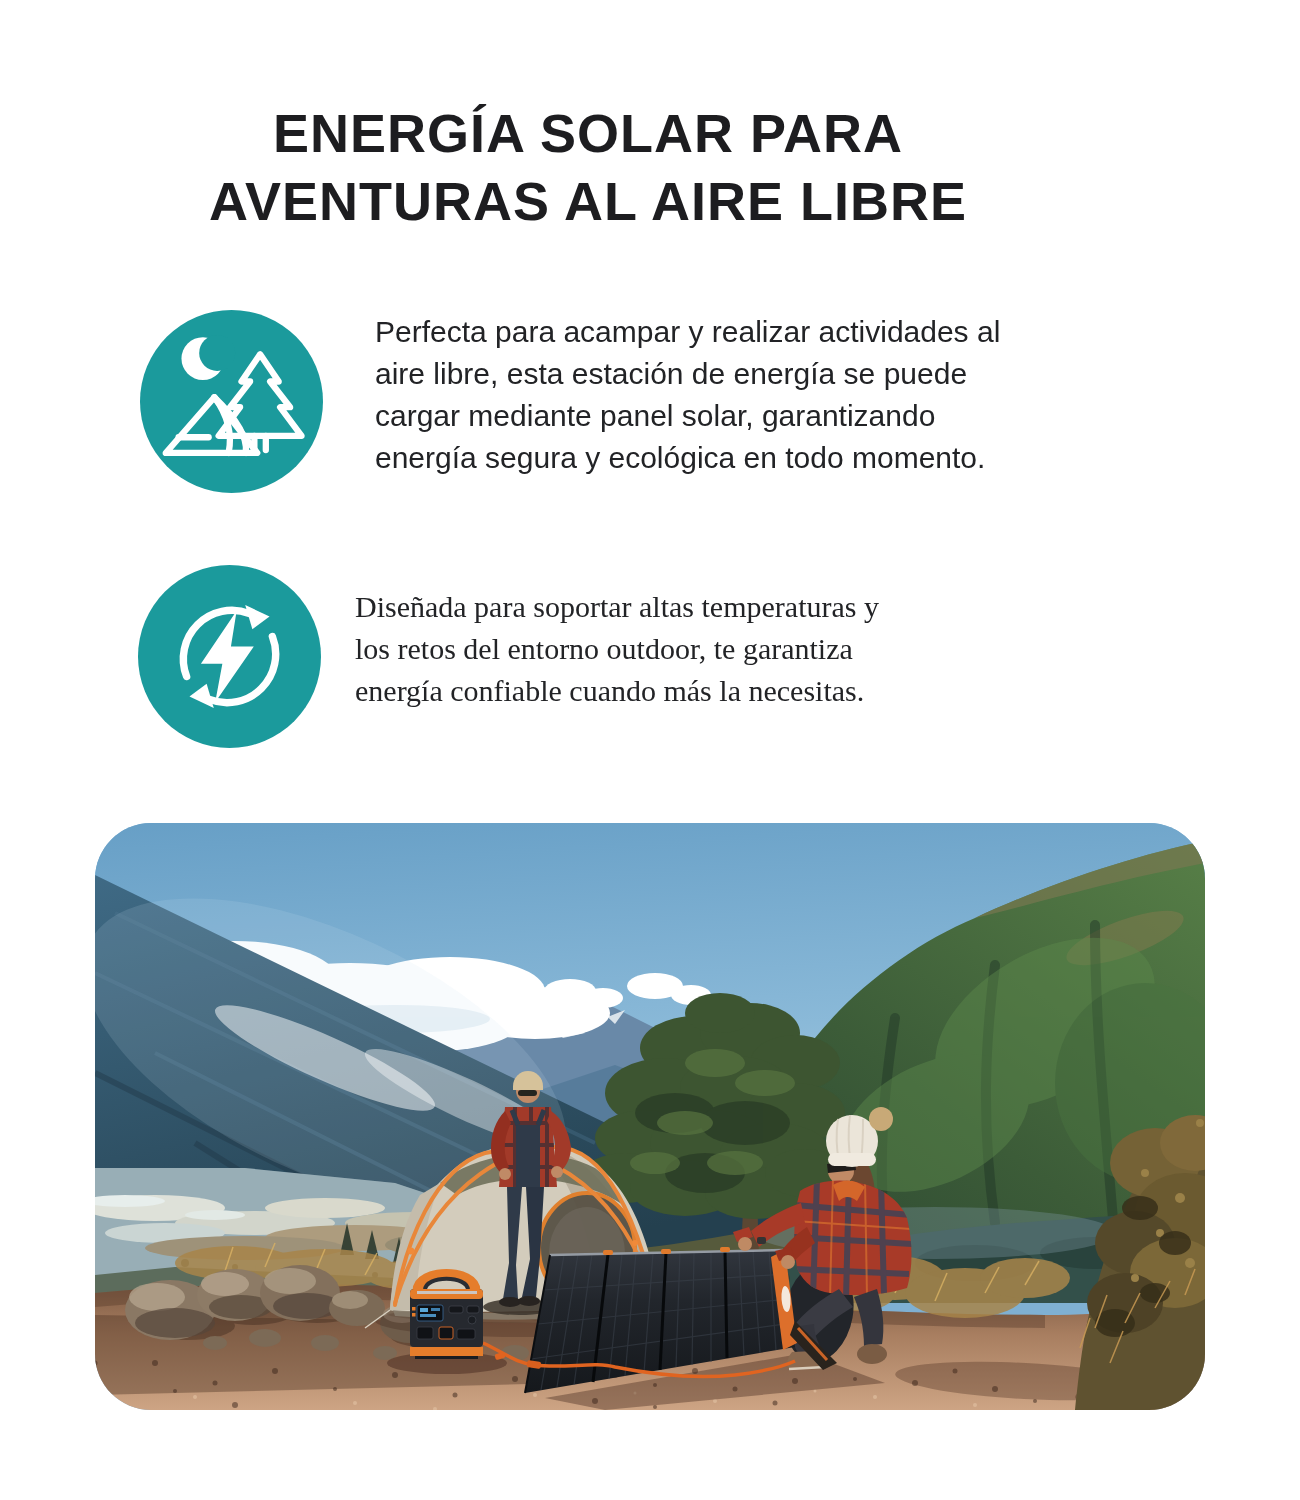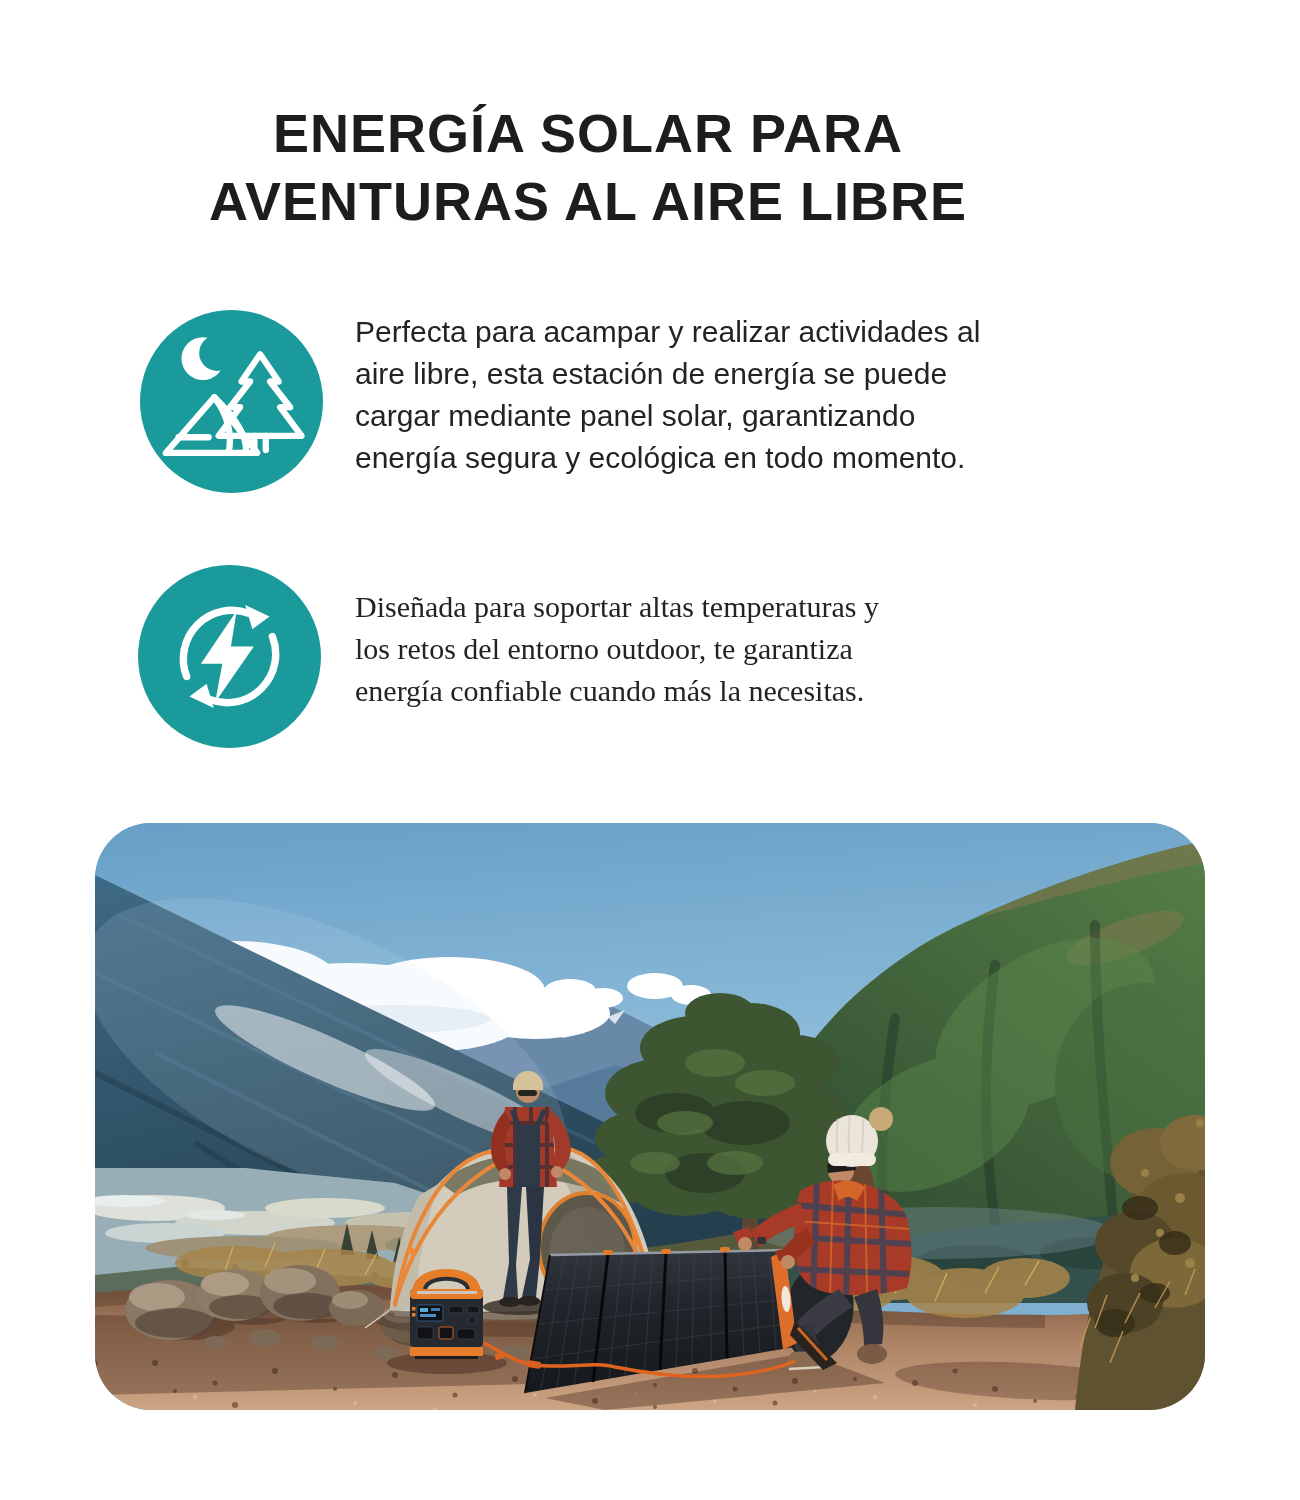--- a/index.html
+++ b/index.html
@@ -20,21 +20,21 @@
     text-align:center;font-weight:800;font-size:54px;line-height:68px;
     letter-spacing:1px;color:var(--title_text);white-space:pre-line;
   }
   .icon-badge{position:absolute;width:183px;height:183px;}
   #f1-icon{left:140px;top:310px;}
   #f2-icon{left:138px;top:565px;}
   .feature-text{
     position:absolute;left:355px;width:840px;margin:0;
     font-size:30px;line-height:42px;color:var(--body_text);white-space:pre-line;
   }
-  #f1-text{top:311px;}
+  #f1-text{top:311px;margin-left:20px;}
   #f2-text{top:586px;font-family:Liberation Serif, serif;}
   .hero-photo{
     position:absolute;left:95px;top:823px;width:1110px;height:587px;
     border-radius:56px;overflow:hidden;margin:0;background:#7fb0d2;
   }
   svg{display:block;}
 </style>
 </head>
 <body>
 

